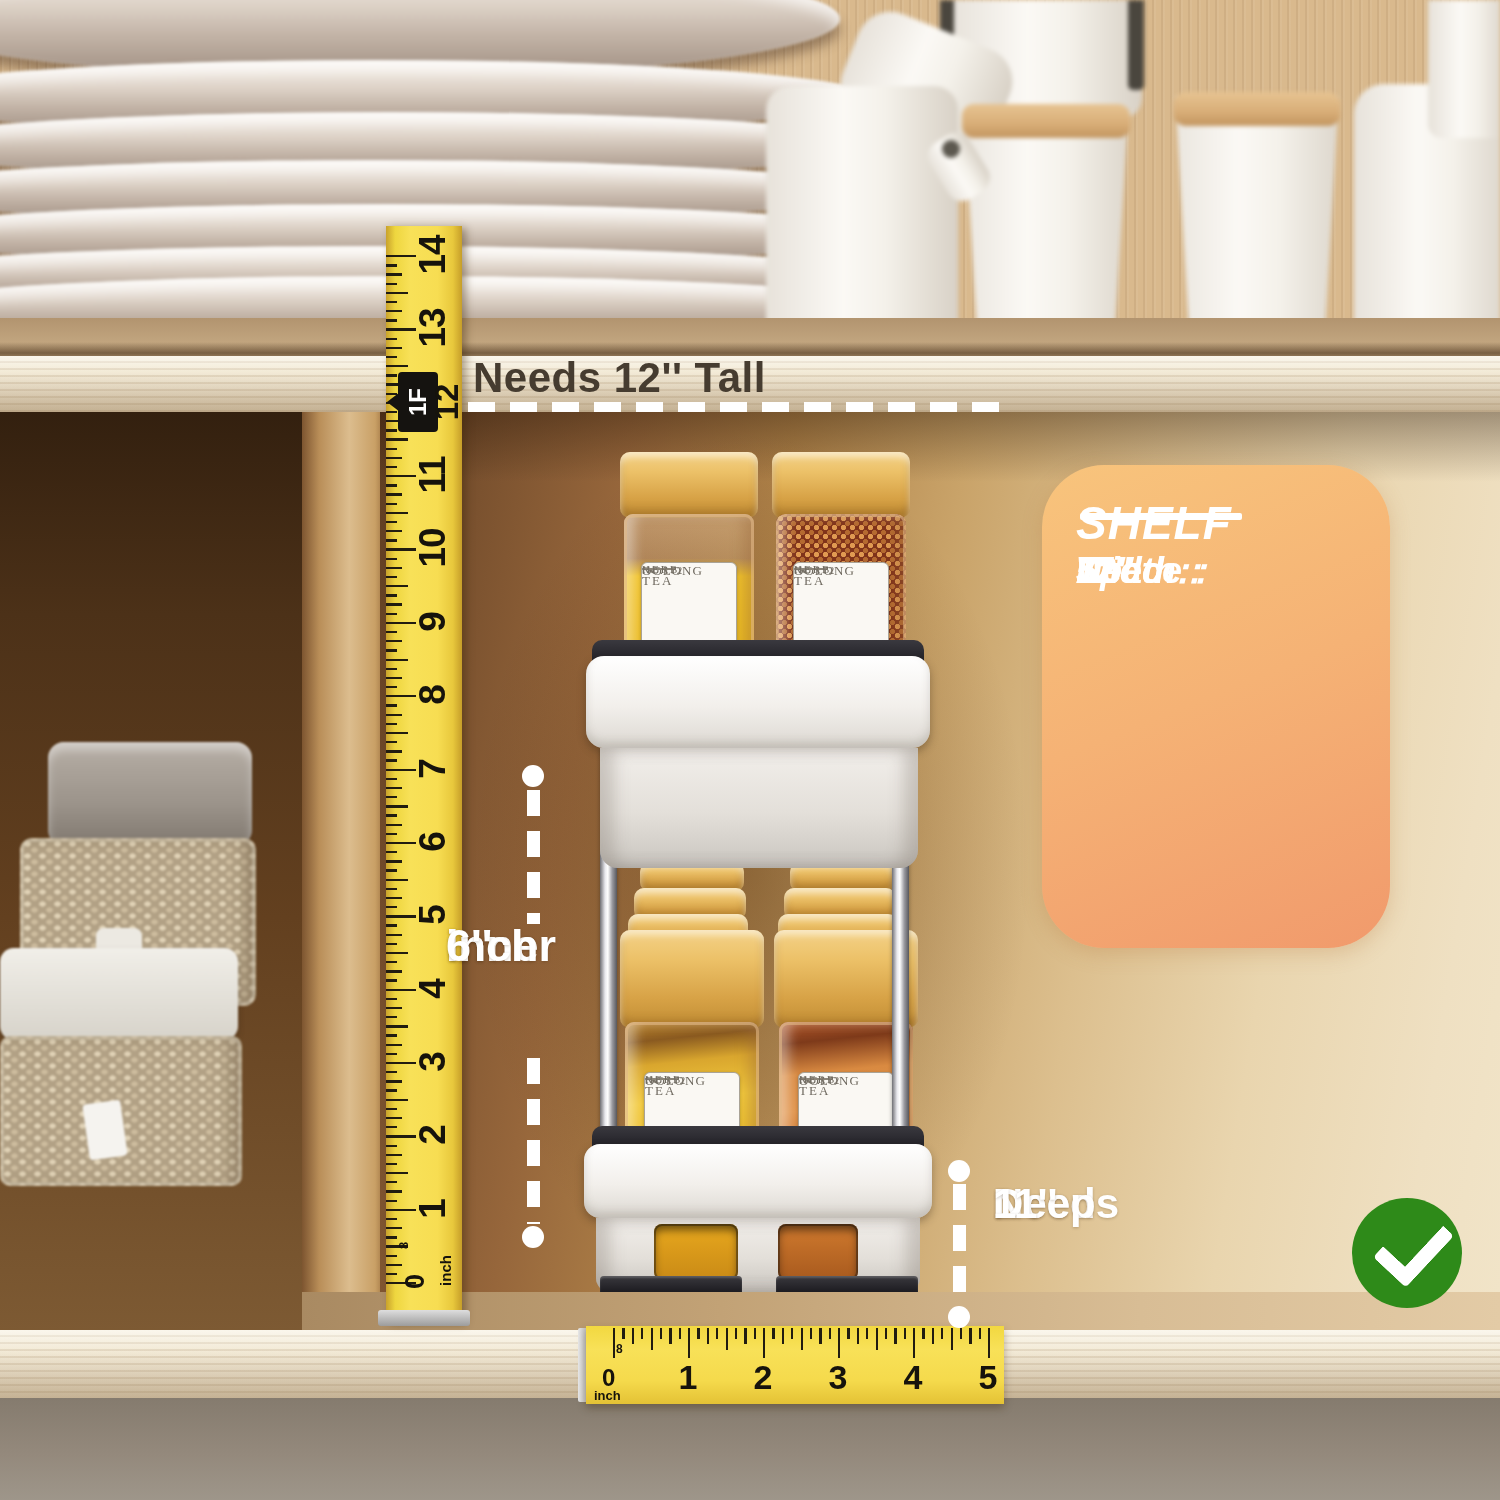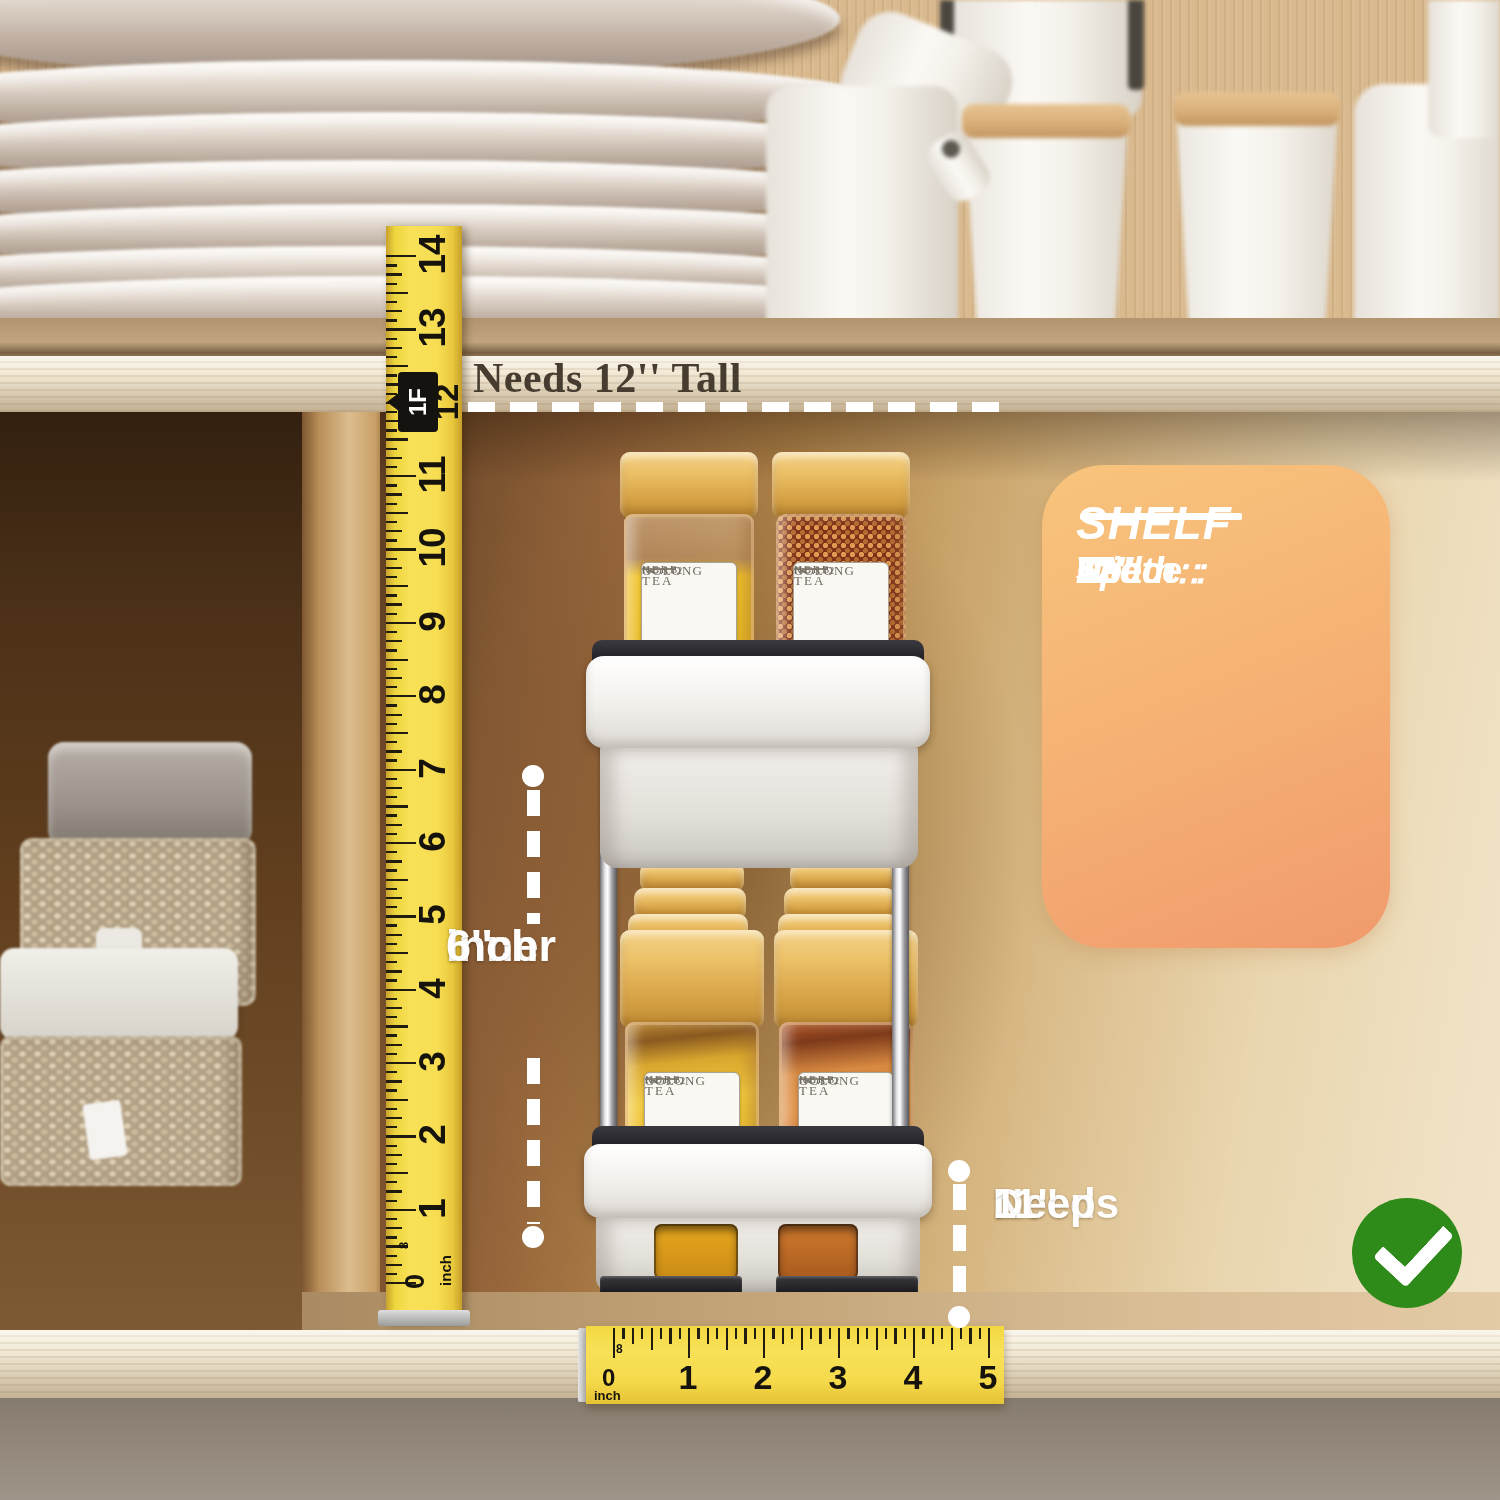--- a/index.html
+++ b/index.html
@@ -112,21 +112,21 @@
   .h-eighth{left:30px;top:16px;font-weight:700;font-size:12px;color:#16130c;}
   .clip-h{left:578px;top:1328px;width:13px;height:74px;z-index:8;border-radius:2px;
     background:linear-gradient(90deg,#e8e8e8,#a8a8a8);}
 
   
   .dash-h{height:10px;background:repeating-linear-gradient(90deg,#fff 0 27px,rgba(0,0,0,0) 27px 42px);z-index:9;}
   .dash-v{width:13px;background:repeating-linear-gradient(180deg,#fff 0 26px,rgba(0,0,0,0) 26px 41px);z-index:9;}
   .dot{width:22px;height:22px;border-radius:50%;background:#fff;z-index:9;}
 
   
-  .t-dark{color:#463c30;font-weight:700;z-index:9;font-family:Liberation Serif, serif;}
+  .t-dark{color:#463c30;font-weight:700;z-index:9;}
   .t-white{color:#fff;font-weight:700;z-index:9;text-shadow:0 1px 3px rgba(60,35,10,.25);}
   .needs-tall{left:473px;top:354px;font-size:42px;letter-spacing:.5px;}
   .inner-h{left:446px;top:920px;width:200px;font-size:45px;line-height:51px;text-align:right;}
   .inner-h div{position:static;}
   .inner-h div:last-child{text-align:center;padding-right:30px;}
   .needs-deep{left:993px;top:1180px;font-size:42px;line-height:48px;}
   .needs-deep div{position:static;}
   .needs-wide{left:1012px;top:1326px;font-size:45px;letter-spacing:.5px;}
 
   

